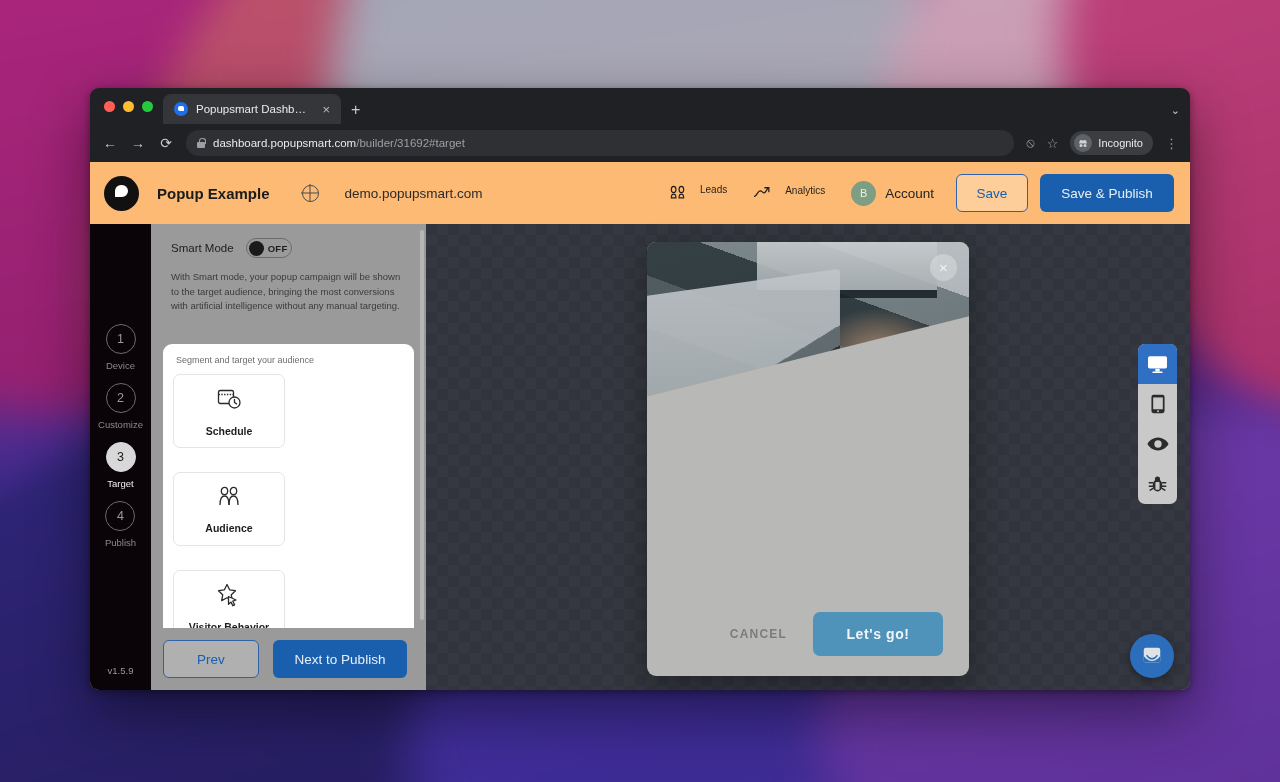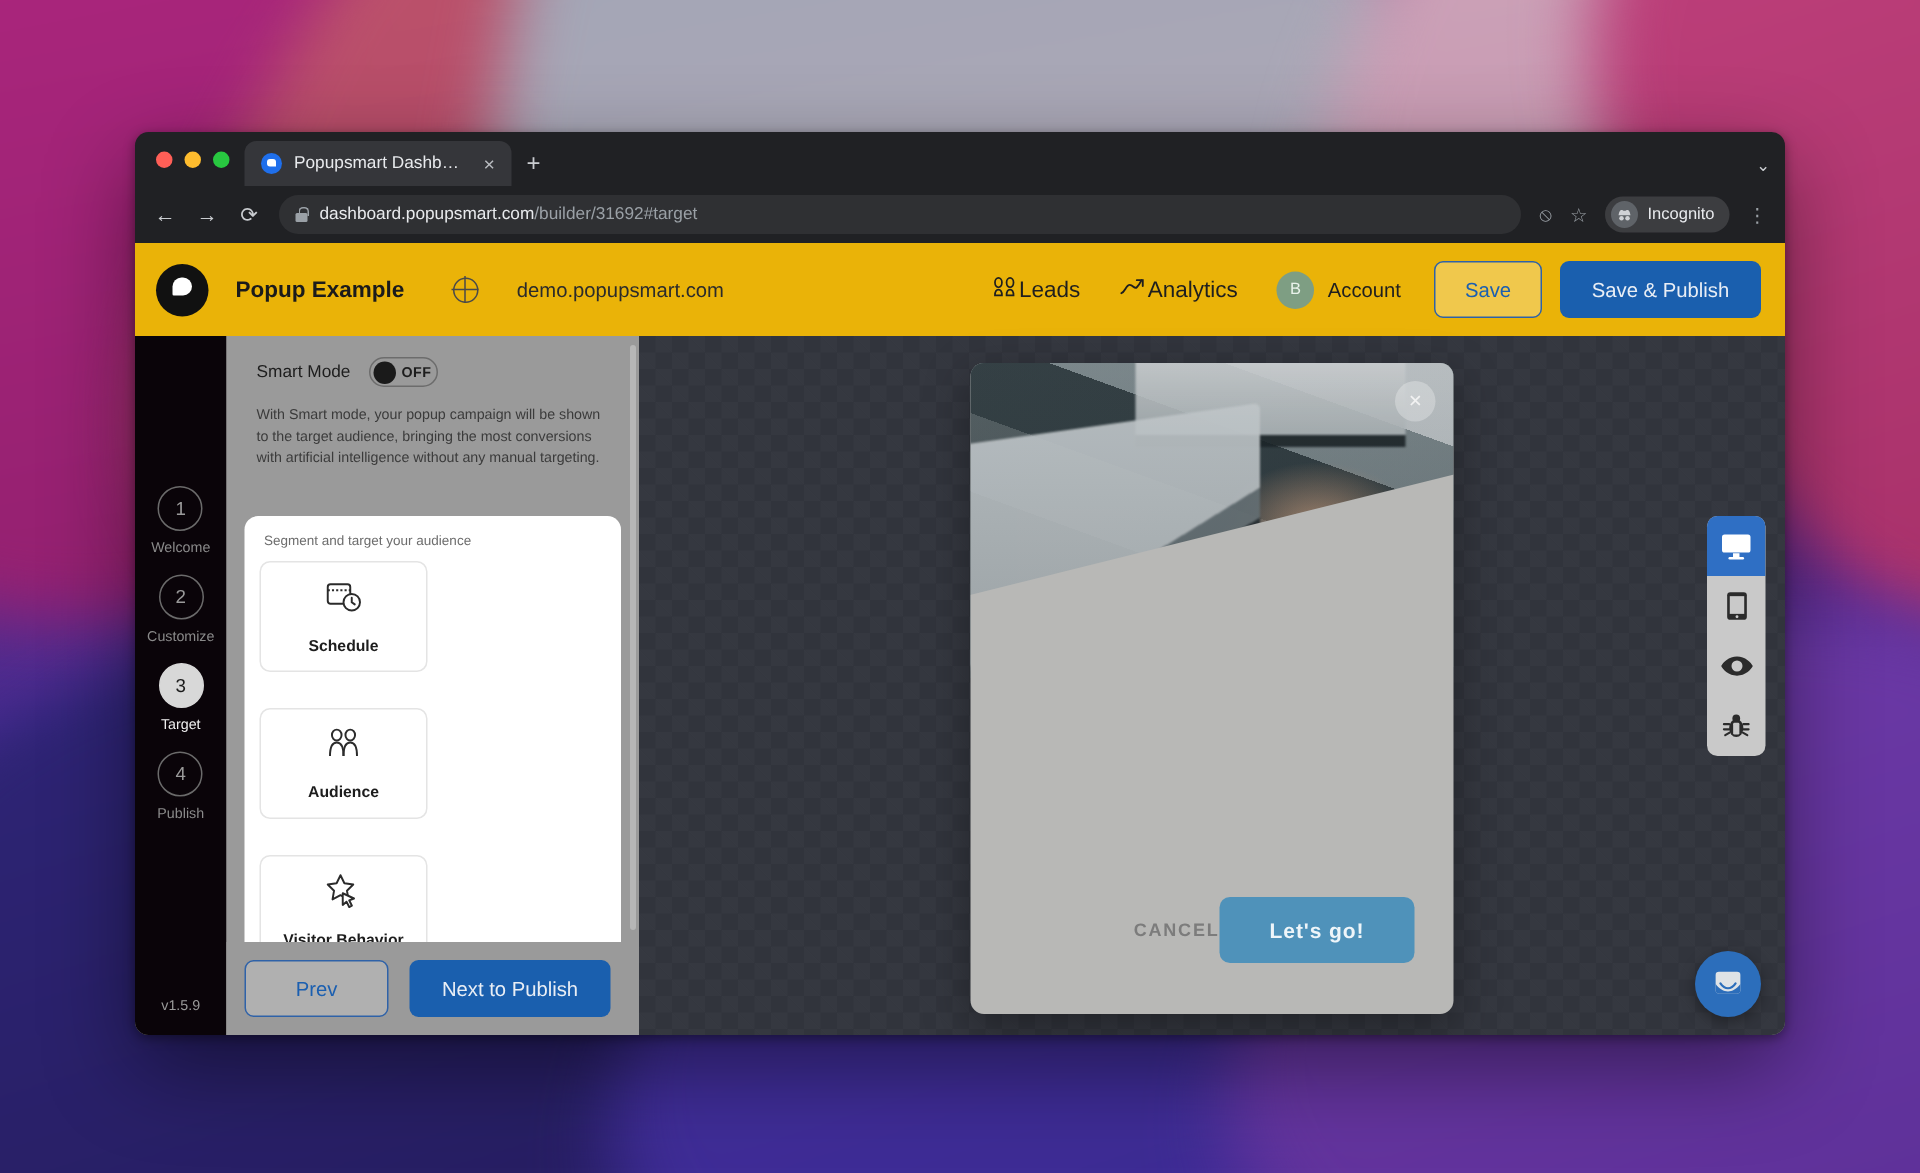--- a/index.html
+++ b/index.html
@@ -68,37 +68,37 @@
   .lock::after { content:""; position:absolute; top:0; left:1.5px; width:5px; height:5px; border:1.3px solid #9aa0a6; border-bottom:none; border-radius:3px 3px 0 0; }
   .url-host { color:#e8eaed; }
   .url-path { color:#9aa0a6; }
   .omni-ico { color:#9aa0a6; font-size: 13px; }
   .incognito-pill { display:flex; align-items:center; gap:6px; background:#3c3d40; border-radius:13px; padding:3px 10px 3px 4px; color:#e8eaed; font-size:11px; }
   .incog-av { width:18px;height:18px;border-radius:50%;background:#5f6368;display:flex;align-items:center;justify-content:center; }
 
   
   #app { position: absolute; left:0; top:74px; right:0; bottom:0; background:#9a9a9a; overflow:hidden; }
   .app-header {
-    height: 62px; background:#eab308; display:flex; align-items:center; padding:0 16px 0 14px; gap:0;
+    height: 62px; background:#fdba74; display:flex; align-items:center; padding:0 16px 0 14px; gap:0;
   }
   .brand-logo {
     width: 35px; height: 35px; border-radius: 50%; background:#111; position: relative; flex:none;
   }
   .brand-logo::after {
     content:""; position:absolute; left:11px; top:9px; width:13px; height:12px;
     background:#fff; border-radius: 7px 7px 7px 1px;
   }
   .brand-title { font-size:15px; font-weight:bold; color:#1b1b1b; margin-left:18px; }
   .site-wrap { display:flex; align-items:center; gap:10px; margin-left:32px; }
   .globe { width:17px;height:17px;border:1.4px solid #4a4a4a;border-radius:50%;position:relative; flex:none;}
   .globe::before{content:"";position:absolute;left:50%;top:-1.4px;bottom:-1.4px;width:0;border-left:1.4px solid #4a4a4a;transform:translateX(-50%);}
   .globe::after{content:"";position:absolute;top:50%;left:-1.4px;right:-1.4px;height:0;border-top:1.4px solid #4a4a4a;transform:translateY(-50%);}
   .site-url { font-size:13.5px; color:#2b2b2b;margin-left:16px; }
   .hspacer { flex:1; }
-  .hlink { display:flex; align-items:center; gap:0; font-size:15px; color:#1f1f1f; margin-right:26px; }
+  .hlink { display:flex; align-items:flex-start; gap:13px; font-size:10px; color:#1f1f1f; margin-right:26px; }
   .acct { display:flex; align-items:center; gap:9px; font-size:13.5px; color:#1f1f1f; margin-right:22px;}
   .acct-av { width:25px;height:25px;border-radius:50%;background:#7e9e83;color:#e9f2ea;font-size:11px;display:flex;align-items:center;justify-content:center;}
   .btn { border-radius:6px; font-size:13.5px; display:flex;align-items:center;justify-content:center; }
   .btn-save { width:72px;height:38px;border:1px solid #2f62a8;color:#1b5fb0;background:rgba(255,255,255,.28); margin-right:12px;}
   .btn-pub  { width:134px;height:38px;background:#1a5fae;color:#e9eef5; }
 
   .app-body { position:absolute; left:0; right:0; top:62px; bottom:0; display:flex; }
 
   
   .rail { width:61px; background:#0a0409; position:relative; flex:none; display:flex; flex-direction:column; align-items:center; padding-top:100px; }
@@ -149,21 +149,21 @@
   }
   .hero-lap { position:absolute; left:-16px; top:42px; width:210px; height:150px; background:linear-gradient(155deg,#e9eef0 0 62%, #7d888c 62% 70%, #2a3236 70%); transform: rotate(-8deg) skewX(-8deg); border-radius:4px; filter: blur(.6px); opacity:.92;}
   .hero-keys { position:absolute; left:14px; top:140px; width:200px; height:58px; background:repeating-linear-gradient(100deg, #222a2e 0 8px, #39444a 8px 11px); transform: rotate(-9deg) skewX(-18deg); border-radius:3px; opacity:.85; filter: blur(.5px);}
   .hero-mon { position:absolute; left:110px; top:-6px; width:180px; height:62px; background:linear-gradient(180deg,#f2f4f5,#cfd6d8); border-bottom:8px solid #1e2629; filter: blur(.7px); opacity:.9;}
   .hero-shade { position:absolute; inset:0; background:linear-gradient(180deg, rgba(20,30,36,.18), rgba(20,30,36,.32)); }
   .hero-wedge { position:absolute; left:-20px; bottom:-80px; width:420px; height:180px; background:#b8b8b6; transform: rotate(-14deg); }
   .popup-close { position:absolute; right:12px; top:12px; width:27px;height:27px;border-radius:50%; background:rgba(255,255,255,.28); display:flex;align-items:center;justify-content:center; color:#f2f2f2; font-size:15px; line-height:1;}
   .popup-body { position:absolute; left:0; right:0; top:210px; bottom:0; padding:28px 26px 0; text-align:center; }
   .popup-h1 { font-size:27px; font-weight:bold; color:#2a7fb0; letter-spacing:.2px; }
   .popup-p { font-size:15.5px; color:#2a2a2a; line-height:1.45; margin-top:16px; }
-  .popup-actions { position:absolute; left:26px; right:26px; bottom:34px; display:flex; align-items:center; justify-content:flex-end; }
+  .popup-actions { position:absolute; left:26px; right:26px; bottom:20px; display:flex; align-items:center; justify-content:flex-end; gap:26px; }
   .popup-cancel { font-size:12px; letter-spacing:1.2px; color:#7c7c7c; font-weight:bold; }
   .popup-cta { width:130px;height:44px;border-radius:7px;background:#4f92ba;color:#eef5f9;font-size:14px;font-weight:bold;letter-spacing:.6px;display:flex;align-items:center;justify-content:center;}
 
   
   .devbar { position:absolute; right:13px; top:120px; width:39px; background:#c9c9c9; border-radius:7px; overflow:hidden; }
   .devbtn { height:40px; display:flex; align-items:center; justify-content:center; color:#2b2b2b; position:relative;}
   .devbtn.active { background:#2f6fc4; color:#fff; }
   .chatbtn { position:absolute; right:16px; bottom:12px; width:44px;height:44px;border-radius:50%;background:#2c6ebb;display:flex;align-items:center;justify-content:center;box-shadow:0 3px 10px rgba(0,0,0,.35);}
 </style>
 </head>
@@ -256,21 +256,21 @@
       </div>
       <div class="btn btn-save">Save</div>
       <div class="btn btn-pub">Save &amp; Publish</div>
     </div>
 
     <div class="app-body">
 
       <div class="rail">
         <div class="step">
           <div class="step-circ">1</div>
-          <div class="step-lbl">Welcome</div>
+          <div class="step-lbl">Device</div>
         </div>
         <div class="step">
           <div class="step-circ">2</div>
           <div class="step-lbl">Customize</div>
         </div>
         <div class="step active">
           <div class="step-circ">3</div>
           <div class="step-lbl">Target</div>
         </div>
         <div class="step">

